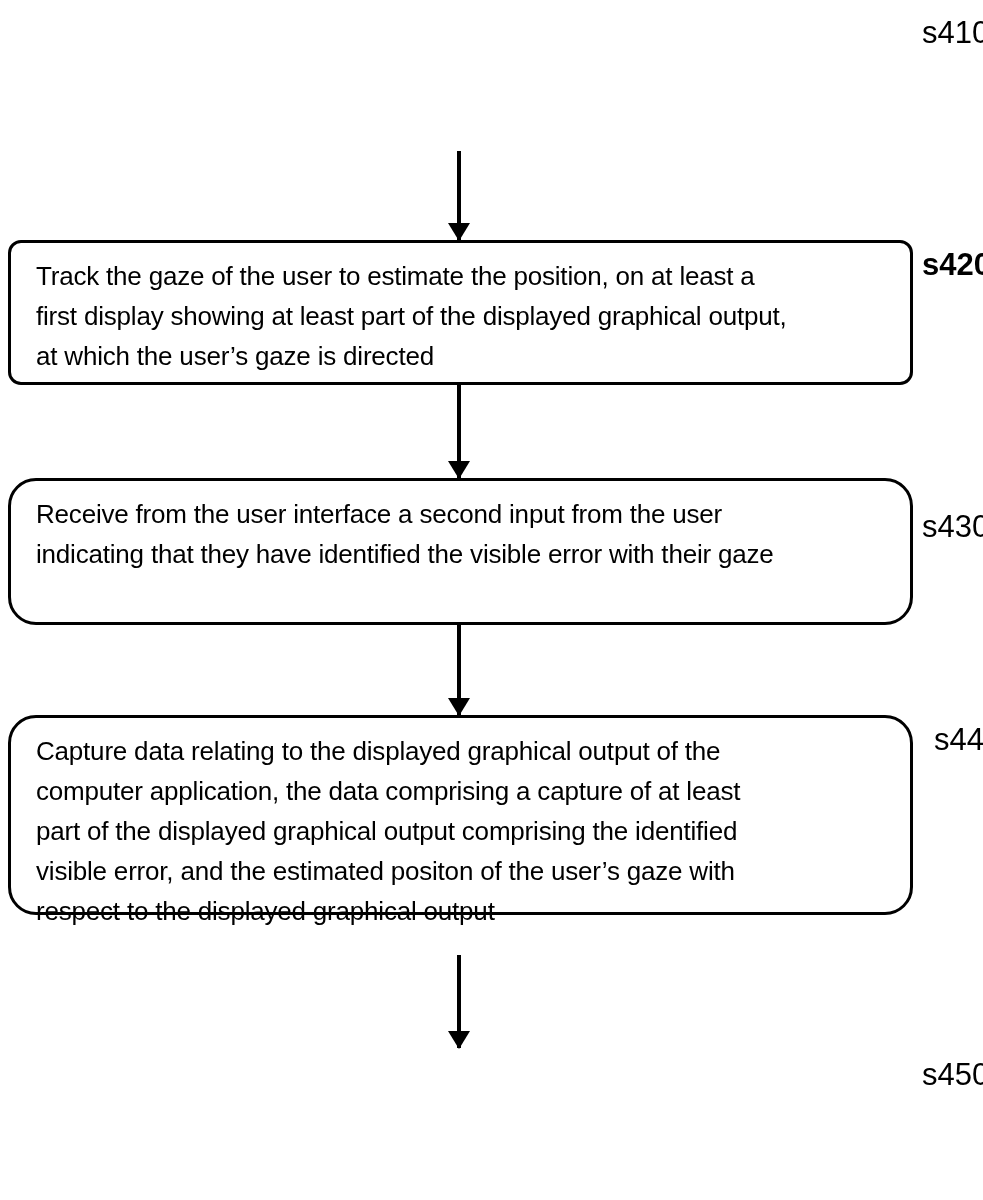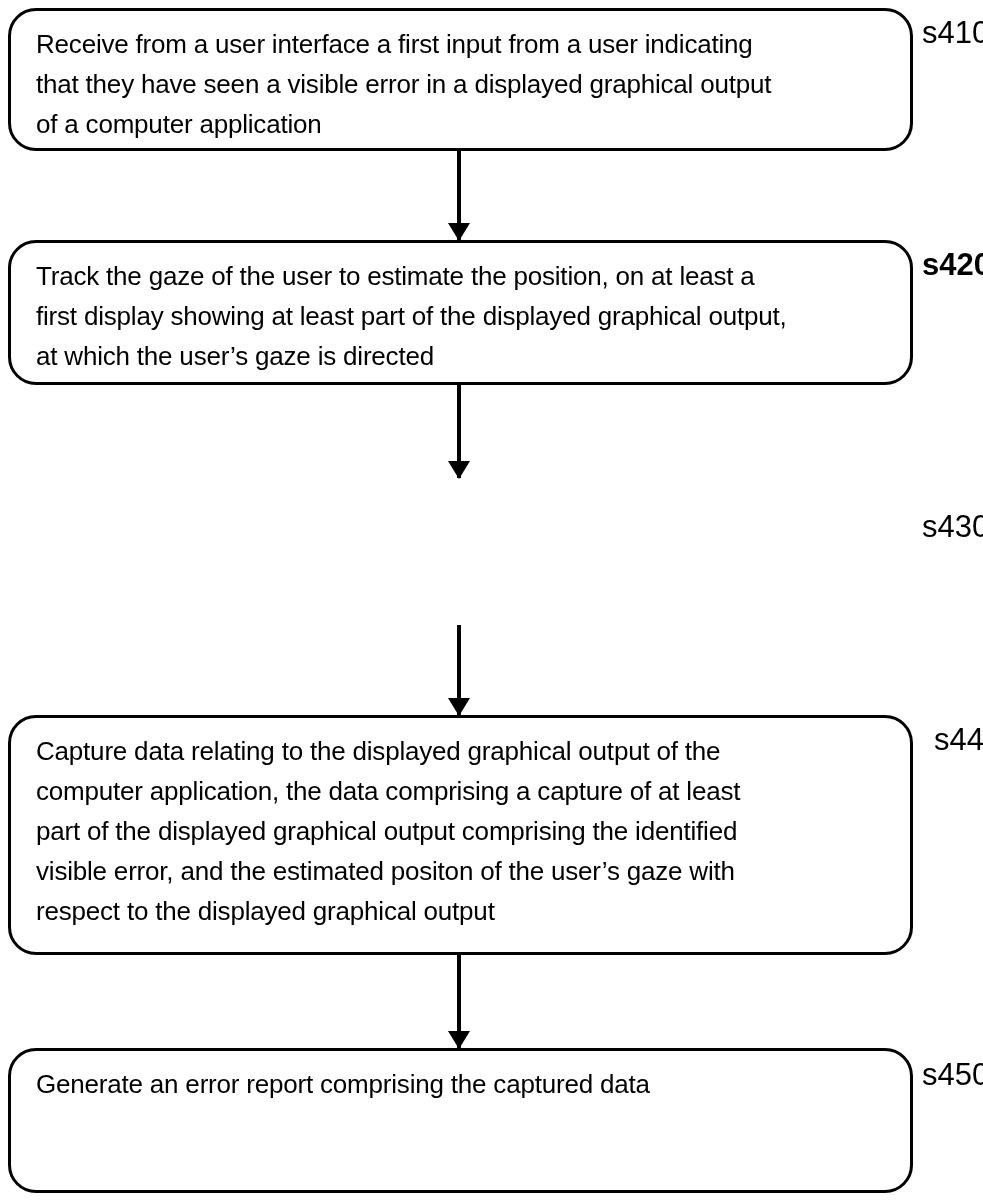--- a/index.html
+++ b/index.html
@@ -36,23 +36,23 @@
   }
   .step-label {
     position: absolute;
     left: 922px;
     font-size: 31px;
     line-height: 30px;
     color: #000000;
     white-space: nowrap;
   }
   .box1 { top: 8px;    height: 143px; }
-  .box2 { top: 240px;  height: 145px; }
+  .box2 { top: 240px;  height: 145px; border-radius: 13px; }
   .box3 { top: 478px;  height: 147px; }
-  .box4 { top: 715px;  height: 240px; }
+  .box4 { top: 715px;  height: 200px; }
   .box5 { top: 1048px; height: 145px; }
   .lbl1 { top: 18px; }
   .lbl2 { top: 250px; font-weight: bold; }
   .lbl3 { top: 512px; }
   .lbl4 { top: 725px; margin-left: 12px; }
   .lbl5 { top: 1060px; }
   .arrow {
     position: absolute;
     left: 447px;
     width: 24px;
@@ -78,44 +78,43 @@
     border-left: 11px solid transparent;
     border-right: 11px solid transparent;
     border-top: 18px solid #000000;
   }
 </style>
 </head>
 <body>
 
 <div id="canvas">
 
-  <div class="step-box box1">
-    <span class="step-text">Receive from a user interface a first input from a user indicating
-that they have seen a visible error in a displayed graphical output
-of a computer application</span>
-  </div>
   <div class="step-label lbl1">s410</div>
 
   <div class="arrow arw1">
     <div class="arrow-line"></div>
     <div class="arrow-head"></div>
   </div>
 
   <div class="step-box box2">
     <span class="step-text">Track the gaze of the user to estimate the position, on at least a
 first display showing at least part of the displayed graphical output,
 at which the user’s gaze is directed</span>
   </div>
   <div class="step-label lbl2">s420</div>
 
   <div class="arrow arw2">
     <div class="arrow-line"></div>
     <div class="arrow-head"></div>
   </div>
 
+  <div class="step-box box3">
+    <span class="step-text">Receive from the user interface a second input from the user
+indicating that they have identified the visible error with their gaze</span>
+  </div>
   <div class="step-label lbl3">s430</div>
 
   <div class="arrow arw3">
     <div class="arrow-line"></div>
     <div class="arrow-head"></div>
   </div>
 
   <div class="step-box box4">
     <span class="step-text">Capture data relating to the displayed graphical output of the
 computer application, the data comprising a capture of at least
@@ -123,18 +122,15 @@
 visible error, and the estimated positon of the user’s gaze with
 respect to the displayed graphical output</span>
   </div>
   <div class="step-label lbl4">s440</div>
 
   <div class="arrow arw4">
     <div class="arrow-line"></div>
     <div class="arrow-head"></div>
   </div>
 
-  <div class="step-box box5">
-    <span class="step-text">Generate an error report comprising the captured data</span>
-  </div>
   <div class="step-label lbl5">s450</div>
 
 </div>
 
 </body></html>

